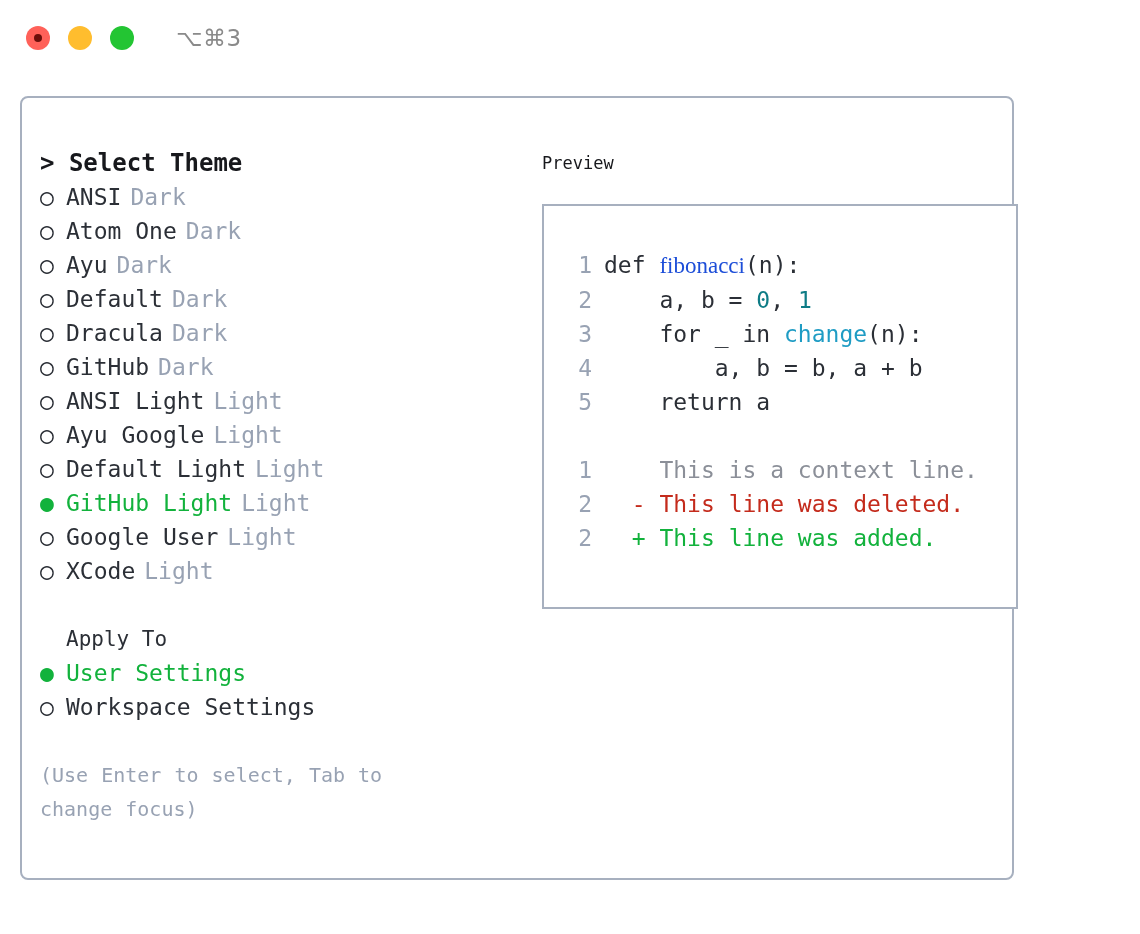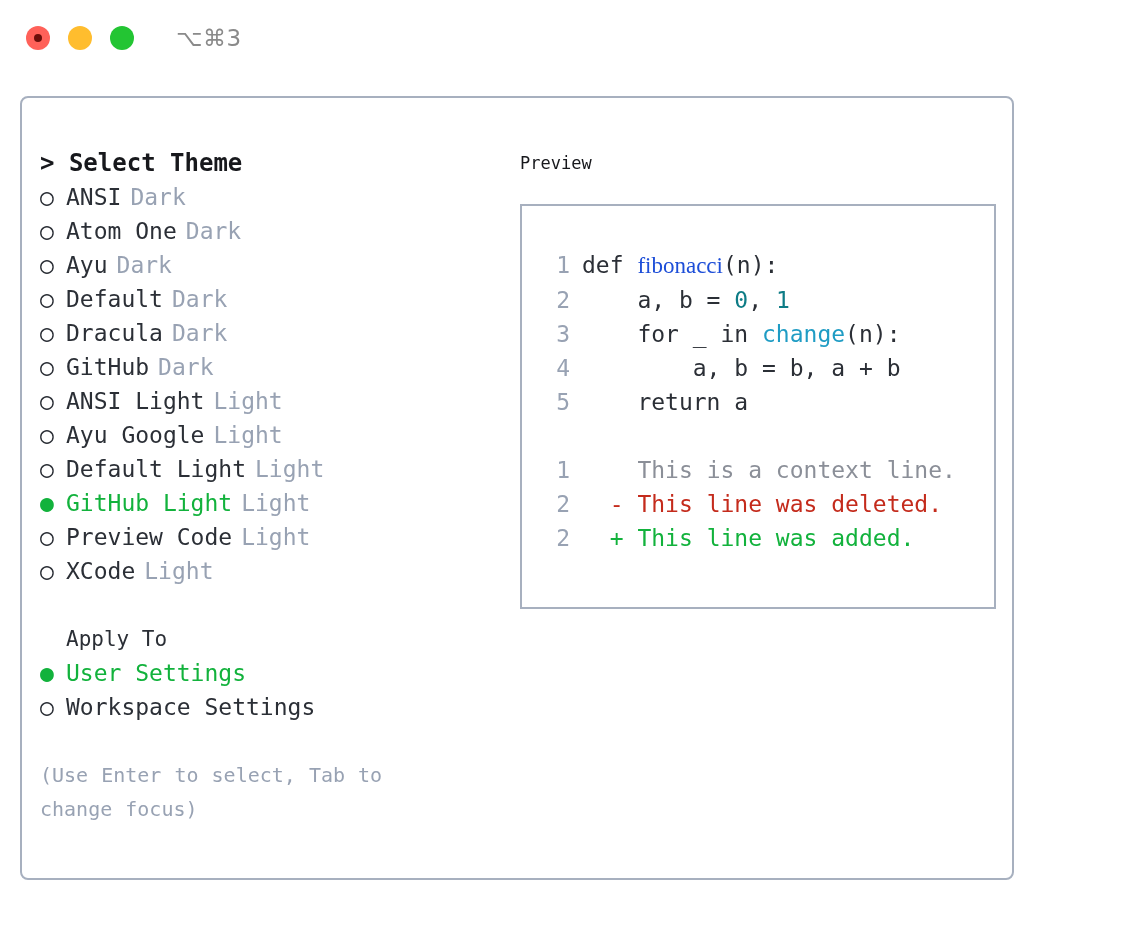--- a/index.html
+++ b/index.html
@@ -76,20 +76,21 @@
     border: 2px solid #a7b0bf;
     border-radius: 8px;
     box-sizing: border-box;
     background: #ffffff;
   }
 
   #panel-columns {
     display: flex;
     padding: 48px 0 0 18px;
     box-sizing: border-box;
+    gap: 22px;
   }
 
   
   #left-column {
     width: 462px;
     flex: 0 0 462px;
   }
 
   .section-heading {
     font-size: 24px;
@@ -215,21 +216,21 @@
             <div class="option-row"><span class="bullet bullet-empty">○</span><span class="opt-name">ANSI</span><span class="opt-tag">Dark</span></div>
             <div class="option-row"><span class="bullet bullet-empty">○</span><span class="opt-name">Atom One</span><span class="opt-tag">Dark</span></div>
             <div class="option-row"><span class="bullet bullet-empty">○</span><span class="opt-name">Ayu</span><span class="opt-tag">Dark</span></div>
             <div class="option-row"><span class="bullet bullet-empty">○</span><span class="opt-name">Default</span><span class="opt-tag">Dark</span></div>
             <div class="option-row"><span class="bullet bullet-empty">○</span><span class="opt-name">Dracula</span><span class="opt-tag">Dark</span></div>
             <div class="option-row"><span class="bullet bullet-empty">○</span><span class="opt-name">GitHub</span><span class="opt-tag">Dark</span></div>
             <div class="option-row"><span class="bullet bullet-empty">○</span><span class="opt-name">ANSI Light</span><span class="opt-tag">Light</span></div>
             <div class="option-row"><span class="bullet bullet-empty">○</span><span class="opt-name">Ayu Google</span><span class="opt-tag">Light</span></div>
             <div class="option-row"><span class="bullet bullet-empty">○</span><span class="opt-name">Default Light</span><span class="opt-tag">Light</span></div>
             <div class="option-row"><span class="bullet bullet-filled">●</span><span class="opt-name selected">GitHub Light</span><span class="opt-tag">Light</span></div>
-            <div class="option-row"><span class="bullet bullet-empty">○</span><span class="opt-name">Preview Code</span><span class="opt-tag">Light</span></div>
+            <div class="option-row"><span class="bullet bullet-empty">○</span><span class="opt-name">Google User</span><span class="opt-tag">Light</span></div>
             <div class="option-row"><span class="bullet bullet-empty">○</span><span class="opt-name">XCode</span><span class="opt-tag">Light</span></div>
           </div>
 
         <div id="apply-heading">Apply To</div>
 
         <div id="apply-list">
             <div class="option-row"><span class="bullet bullet-filled">●</span><span class="opt-name selected">User Settings</span></div>
             <div class="option-row"><span class="bullet bullet-empty">○</span><span class="opt-name">Workspace Settings</span></div>
           </div>
 

